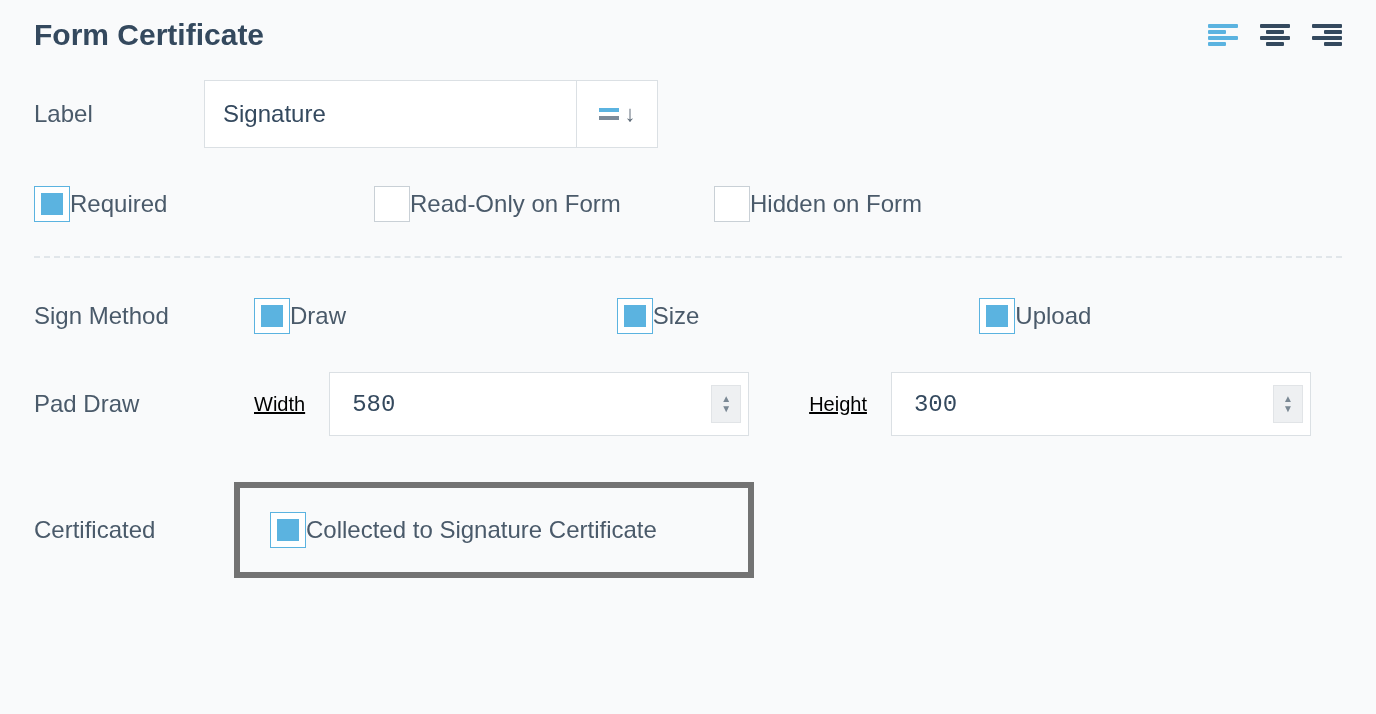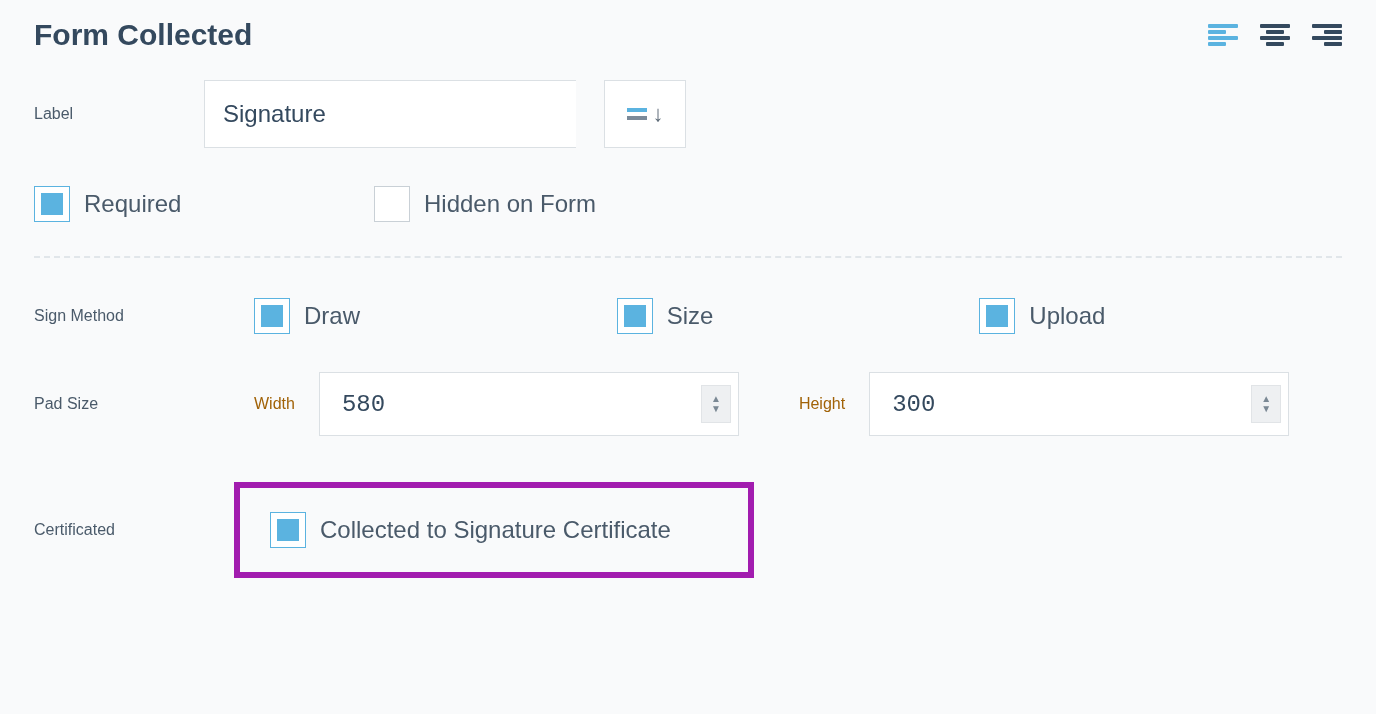--- a/index.html
+++ b/index.html
@@ -29,24 +29,24 @@
     .align-icon span { display: block; height: 4px; border-radius: 1px; background: #34495e; }
     .align-icon.left span:nth-child(2),
     .align-icon.left span:nth-child(4) { width: 60%; }
     .align-icon.center span:nth-child(2),
     .align-icon.center span:nth-child(4) { width: 60%; margin: 0 auto; }
     .align-icon.right span:nth-child(2),
     .align-icon.right span:nth-child(4) { width: 60%; margin-left: auto; }
     .align-icon.selected span { background: #5bb3e0; }
 
     .row { display: flex; align-items: center; margin-bottom: 38px; }
-    .field-label { font-size: 16px; color: #4a5a6a; width: 170px; flex-shrink: 0; }
+    .field-label { font-size: 24px; color: #4a5a6a; width: 170px; flex-shrink: 0; }
     .field-label.wide { width: 220px; }
 
-    .input-wrap { display: flex; gap: 28px; }
+    .input-wrap { display: flex; }
     .text-input {
       font-size: 24px;
       color: #34495e;
       padding: 14px 18px;
       border: 1px solid #dbe0e4;
       background: #fff;
       width: 372px;
       height: 68px;
       border-right: none;
       outline: none;
@@ -64,21 +64,20 @@
     .addon-icon { display: flex; align-items: center; gap: 6px; }
     .addon-lines { display: flex; flex-direction: column; gap: 4px; }
     .addon-lines span { display: block; width: 20px; height: 4px; background: #5bb3e0; }
     .addon-lines span:last-child { background: #7b8a99; }
     .addon-arrow { font-size: 22px; color: #5e6b78; line-height:1; }
 
     .checks-row { display: flex; align-items: center; gap: 0; margin-bottom: 34px; }
     .chk {
       display: flex;
       align-items: center;
-      gap: 14px;
       cursor: pointer;
     }
     .chk .box {
       width: 36px; height: 36px;
       border: 1px solid #c9d0d6;
       background: #fff;
       display: flex; align-items: center; justify-content: center;
       flex-shrink: 0;
     }
     .chk.checked .box { border-color: #5bb3e0; }
@@ -87,21 +86,21 @@
       width: 22px; height: 22px;
       background: #5bb3e0;
     }
     .chk .lbl { font-size: 24px; color: #4a5a6a; }
 
     .divider { border: none; border-top: 2px dashed #e1e6ea; margin: 0 0 40px 0; }
 
     .row.methods .method-slot { flex: 1; }
     .row.methods .field-label { width: 220px; }
 
-    .row.padsize .sub-label { font-size: 16px; color: #a16207; margin-right: 24px; }
+    .row.padsize .sub-label { font-size: 20px; color: #000000; margin-right: 24px; text-decoration: underline; }
     .num-wrap { position: relative; display: flex; align-items: center; }
     .num-input {
       font-size: 24px;
       color: #34495e;
       padding: 14px 50px 14px 22px;
       border: 1px solid #dbe0e4;
       background: #fff;
       width: 420px;
       height: 64px;
       outline: none;
@@ -119,39 +118,39 @@
     .num-stepper .up, .num-stepper .dn { line-height: 1; }
 
     .row.padsize { gap: 0; margin-bottom: 46px; }
     .row.padsize .field-label { width: 220px; }
     .row.padsize .group { display: flex; align-items: center; }
     .row.padsize .spacer { width: 60px; }
 
     .row.cert { margin-bottom: 6px; align-items: center; }
     .row.cert .field-label { width: 200px; }
     .highlight-box {
-      border: 6px solid #a21caf;
+      border: 6px solid #737373;
       padding: 24px 30px 24px 30px;
       display: inline-flex;
       width: 520px;
     }
 
     
     .checks-row .col1 { width: 340px; }
     .checks-row .col2 { width: 340px; }
     .checks-row .col3 { width: 340px; }
     .checks-row .col4 { }
   </style>
 </head>
 <body>
 
 <div class="panel">
 
   <div class="header-row">
-    <h2 class="section-title">Form Collected</h2>
+    <h2 class="section-title">Form Certificate</h2>
     <div class="align-group">
       <div class="align-icon left selected">
         <span></span>
           <span></span>
           <span></span>
           <span></span>
       </div>
       <div class="align-icon center">
         <span></span>
           <span></span>
@@ -183,20 +182,26 @@
     </div>
   </div>
 
   <div class="checks-row">
     <div class="col1">
       <div class="chk checked">
         <div class="box"></div>
         <div class="lbl">Required</div>
       </div>
     </div>
+    <div class="col2">
+      <div class="chk">
+        <div class="box"></div>
+        <div class="lbl">Read-Only on Form</div>
+      </div>
+    </div>
     <div class="col3">
       <div class="chk">
         <div class="box"></div>
         <div class="lbl">Hidden on Form</div>
       </div>
     </div>
   </div>
 
   <hr class="divider">
 
@@ -216,21 +221,21 @@
     </div>
     <div class="method-slot">
       <div class="chk checked">
         <div class="box"></div>
         <div class="lbl">Upload</div>
       </div>
     </div>
   </div>
 
   <div class="row padsize">
-    <div class="field-label wide">Pad Size</div>
+    <div class="field-label wide">Pad Draw</div>
     <div class="group">
       <div class="sub-label">Width</div>
       <div class="num-wrap">
         <input class="num-input" type="text" value="580" style="">
         <div class="num-stepper">
           <div class="up">▲</div>
           <div class="dn">▼</div>
         </div>
       </div>
     </div>

